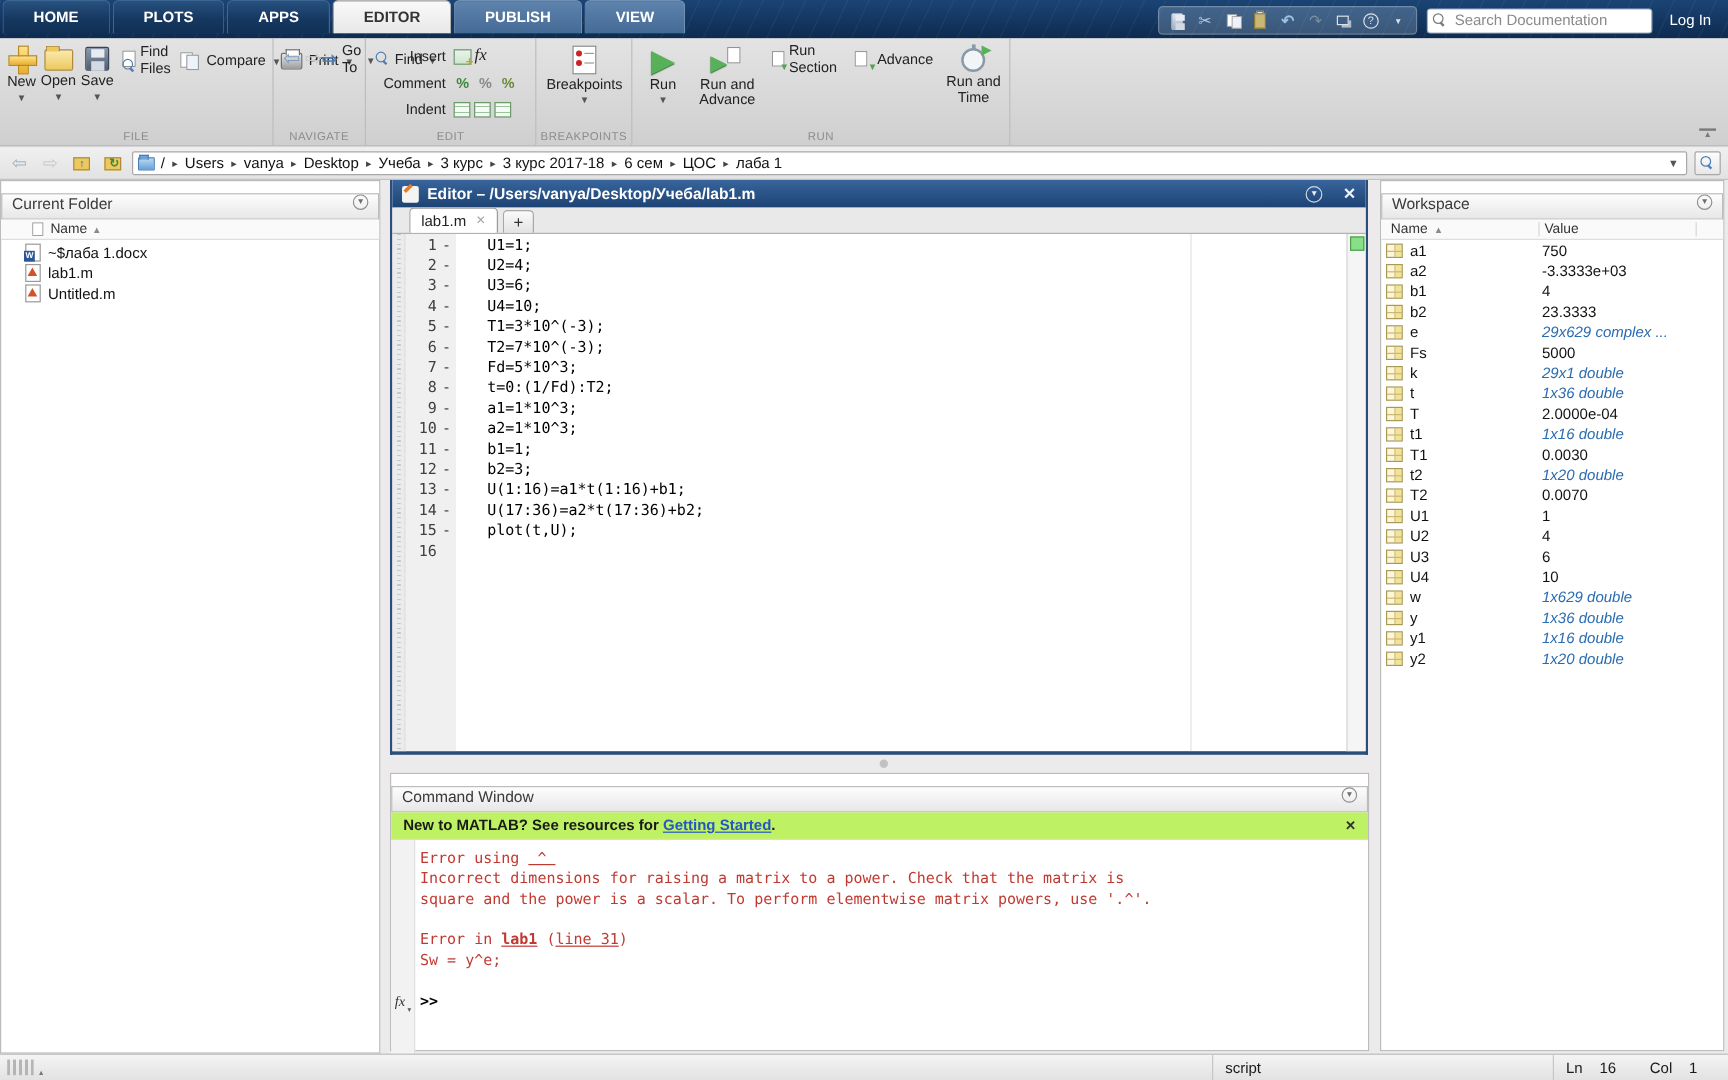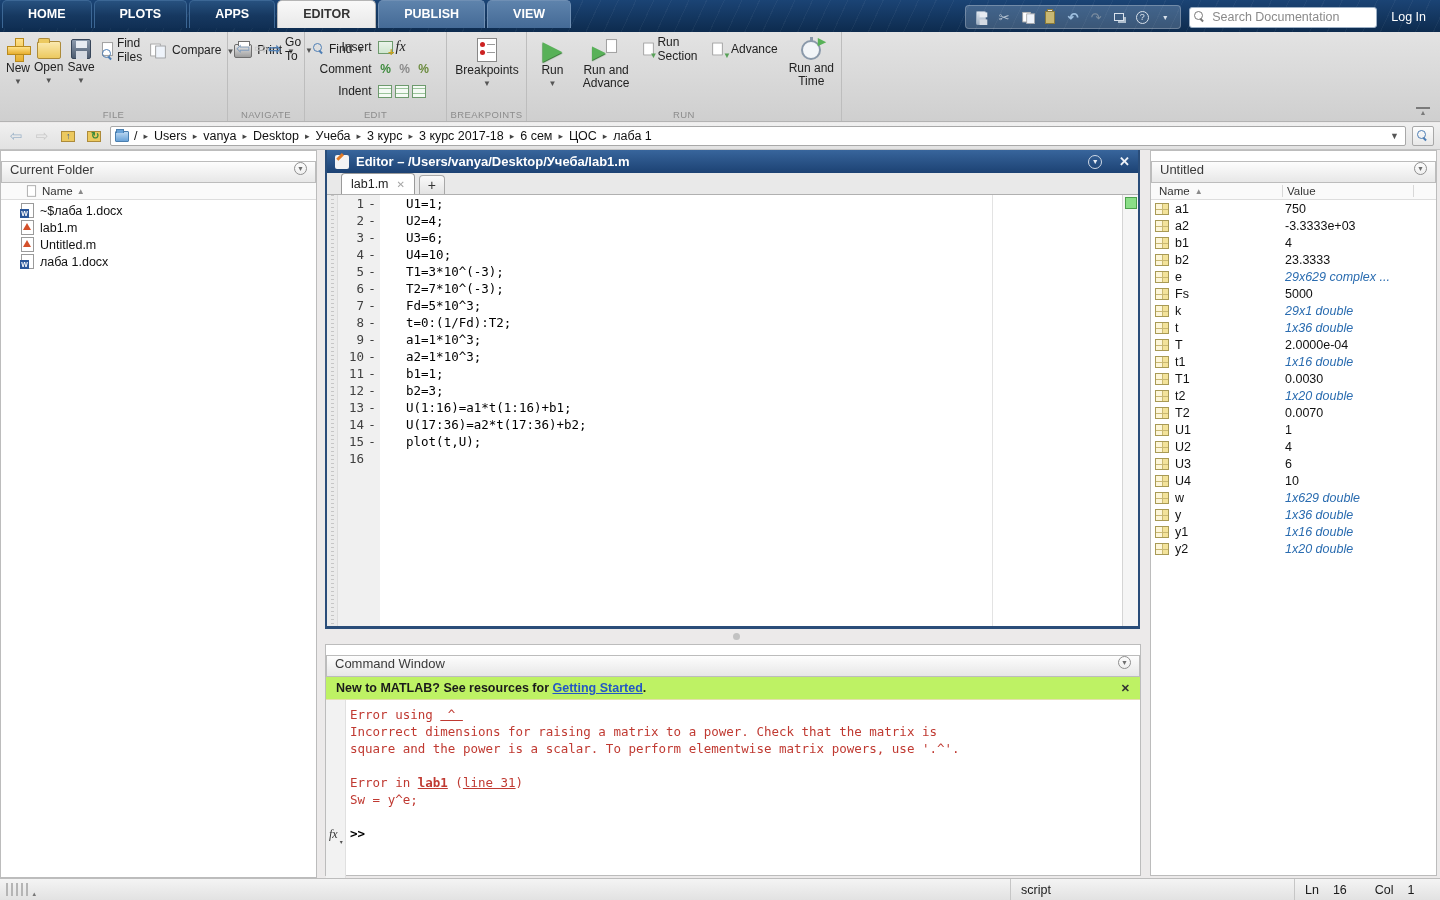--- a/index.html
+++ b/index.html
@@ -500,26 +500,20 @@
             <span class="ml-badge"></span>
           </span>
           <span>lab1.m</span>
         </div>
         <div class="frow">
           <span class="doc-icon">
             <span class="ml-badge"></span>
           </span>
           <span>Untitled.m</span>
         </div>
-        <div class="frow">
-          <span class="doc-icon">
-            <span class="word-badge">W</span>
-          </span>
-          <span>лаба 1.docx</span>
-        </div>
       </div>
   </div>
 
   <div class="edpanel">
     <div class="edhead">
       <span class="edicon"></span>
       <span>Editor – /Users/vanya/Desktop/Учеба/lab1.m</span>
       <span class="wmenu">▼</span>
       <span class="wclose">✕</span>
     </div>
@@ -650,21 +644,21 @@
             <div class="err-line"><span class="err-seg">Error in </span><span class="err-seg link bold">lab1</span><span class="err-seg"> (</span><span class="err-seg link">line 31</span><span class="err-seg">)</span></div>
             <div class="err-line"><span class="err-seg">Sw = y^e;</span></div>
           </div>
         <div class="promptrow">&gt;&gt;</div>
       </div>
     </div>
   </div>
 
   <div class="wspanel">
     <div class="phead">
-      <span>Untitled</span>
+      <span>Workspace</span>
       <span class="pmenu">▼</span>
     </div>
     <div class="ws-colhead">
       <span class="cn">
           <span>Name</span>
           <span class="sort" style="color:#8a8a8a;font-size:8px">▲</span>
         </span>
       <span class="divline"></span>
         <span class="divline2"></span>
       <span class="cv">Value</span>

